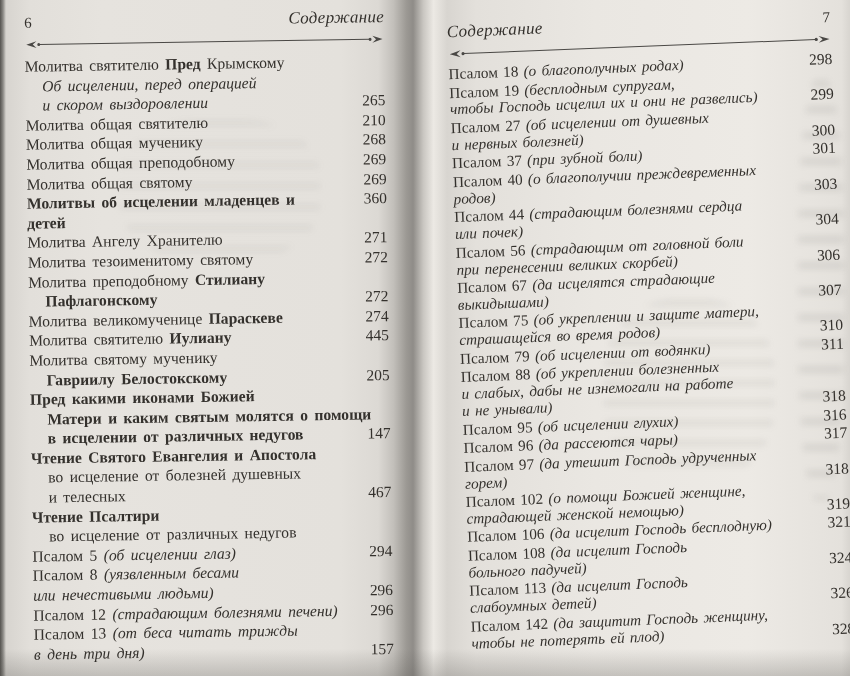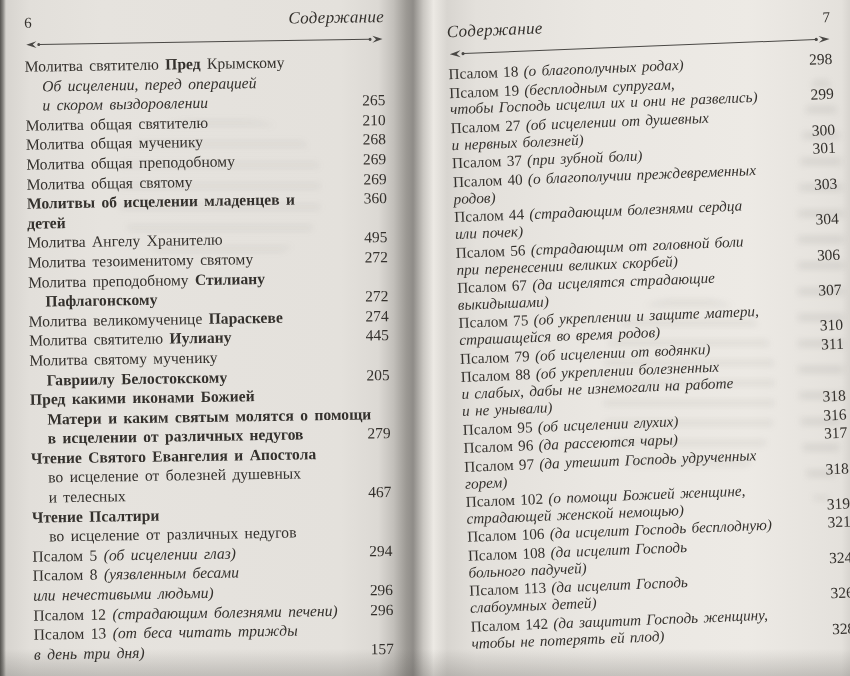--- a/index.html
+++ b/index.html
@@ -114,21 +114,21 @@
             <div class="line">
               <span class="txt"><span class="s-b">Молитвы об исцелении младенцев и детей</span></span>
               <span class="fill dots"></span>
               <span class="pg">360</span>
             </div>
           </div>
           <div class="entry">
             <div class="line">
               <span class="txt"><span class="s-r">Молитва Ангелу Хранителю</span></span>
               <span class="fill dots"></span>
-              <span class="pg">495</span>
+              <span class="pg">271</span>
             </div>
           </div>
           <div class="entry">
             <div class="line">
               <span class="txt"><span class="s-r">Молитва тезоименитому святому</span></span>
               <span class="fill dots"></span>
               <span class="pg">272</span>
             </div>
           </div>
           <div class="entry">
@@ -168,21 +168,21 @@
           <div class="entry">
             <div class="line">
               <span class="txt"><span class="s-b">Пред какими иконами Божией</span></span>
             </div>
             <div class="line ind">
               <span class="txt"><span class="s-b">Матери и каким святым молятся о помощи</span></span>
             </div>
             <div class="line ind">
               <span class="txt"><span class="s-b">в исцелении от различных недугов</span></span>
               <span class="fill dots"></span>
-              <span class="pg">279</span>
+              <span class="pg">147</span>
             </div>
           </div>
           <div class="entry">
             <div class="line">
               <span class="txt"><span class="s-b">Чтение Святого Евангелия и Апостола</span></span>
             </div>
             <div class="line ind">
               <span class="txt"><span class="s-r">во исцеление от болезней душевных</span></span>
             </div>
             <div class="line ind">

